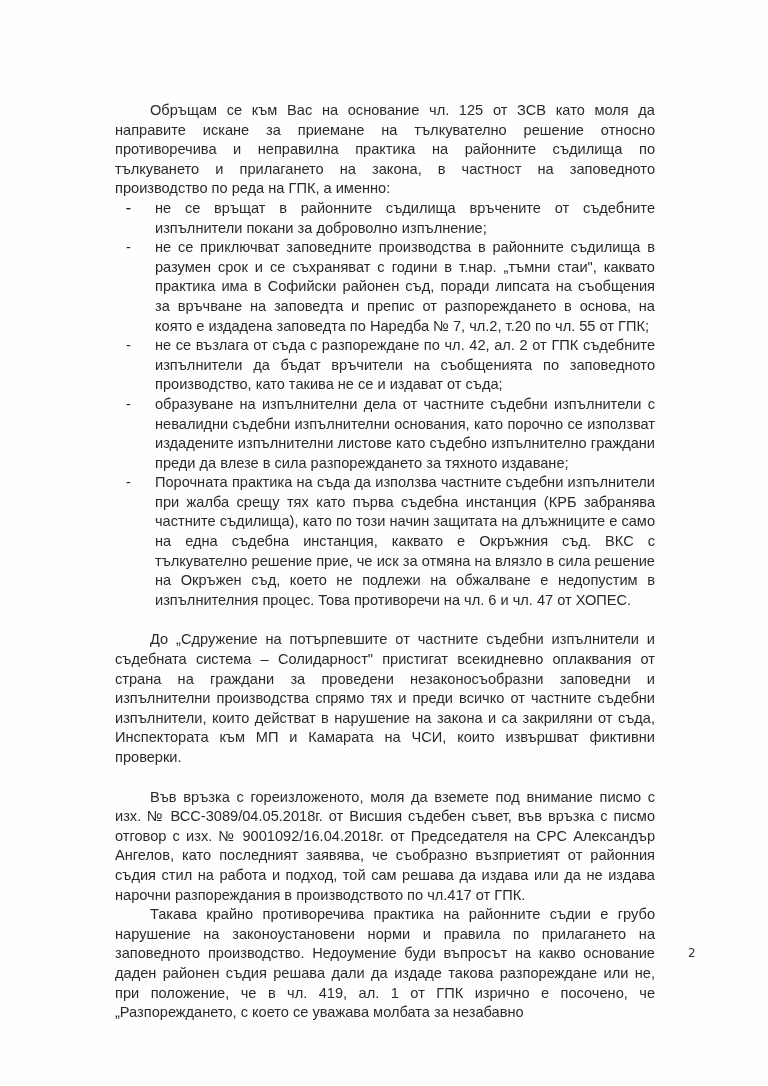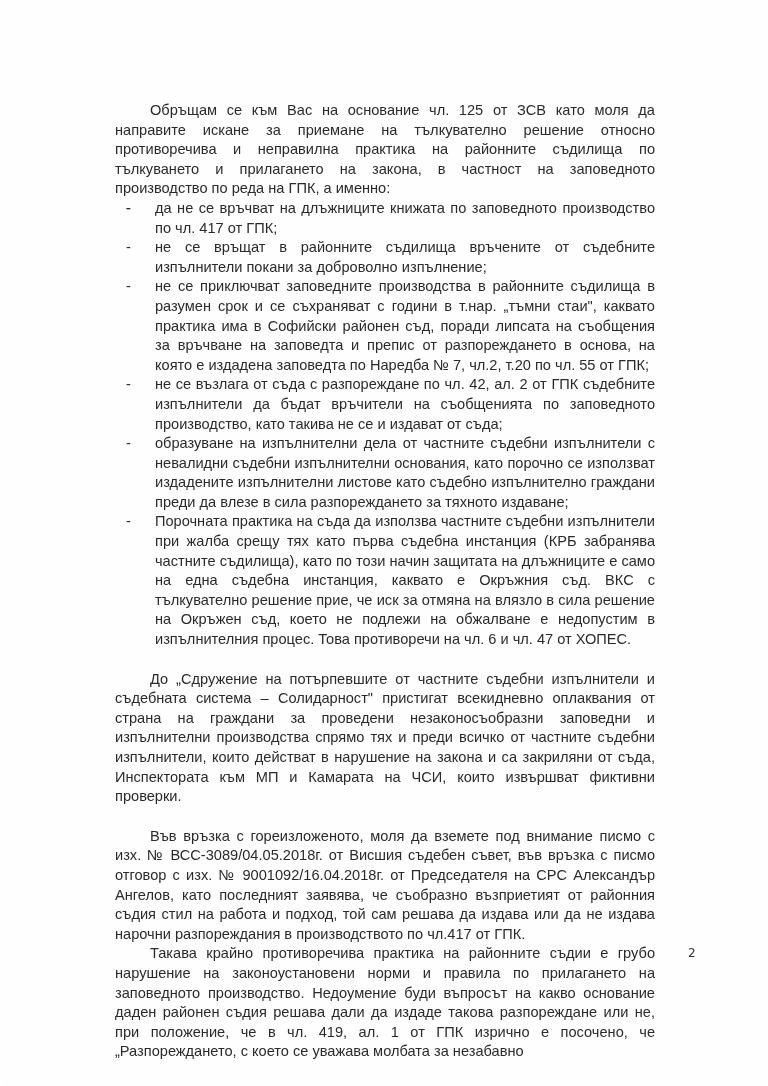--- a/index.html
+++ b/index.html
@@ -33,21 +33,20 @@
   <div class="content">
 
     <p class="indent">Обръщам се към Вас на основание чл. 125 от ЗСВ като моля да направите искане за приемане на тълкувателно решение относно противоречива и неправилна практика на районните съдилища по тълкуването и прилагането на закона, в частност на заповедното производство по реда на ГПК, а именно:</p>
 
     <ul class="dash">
       <li>
         <span class="bullet">-</span>
       </li>
       <li>
         <span class="bullet">-</span>
-        <span>да не се връчват на длъжниците книжата по заповедното производство по чл. 417 от ГПК;</span>
       </li>
       <li>
         <span class="bullet">-</span>
         <span>не се връщат в районните съдилища връчените от съдебните изпълнители покани за доброволно изпълнение;</span>
       </li>
       <li>
         <span class="bullet">-</span>
         <span>не се приключват заповедните производства в районните съдилища в разумен срок и се съхраняват с години в т.нар. „тъмни стаи", каквато практика има в Софийски районен съд, поради липсата на съобщения за връчване на заповедта и препис от разпореждането в основа, на която е издадена заповедта по Наредба № 7, чл.2, т.20 по чл. 55 от ГПК;</span>
       </li>
       <li>

